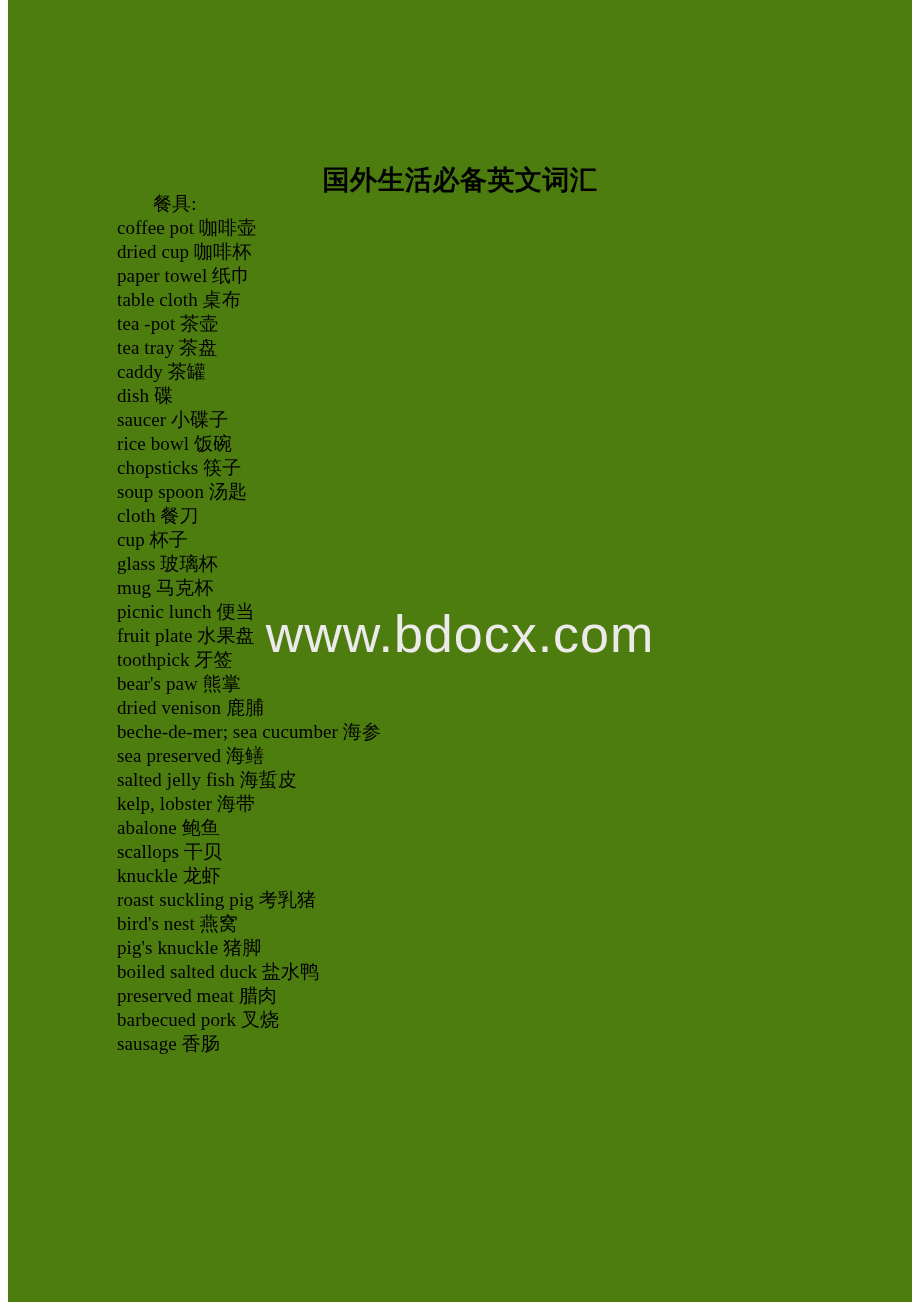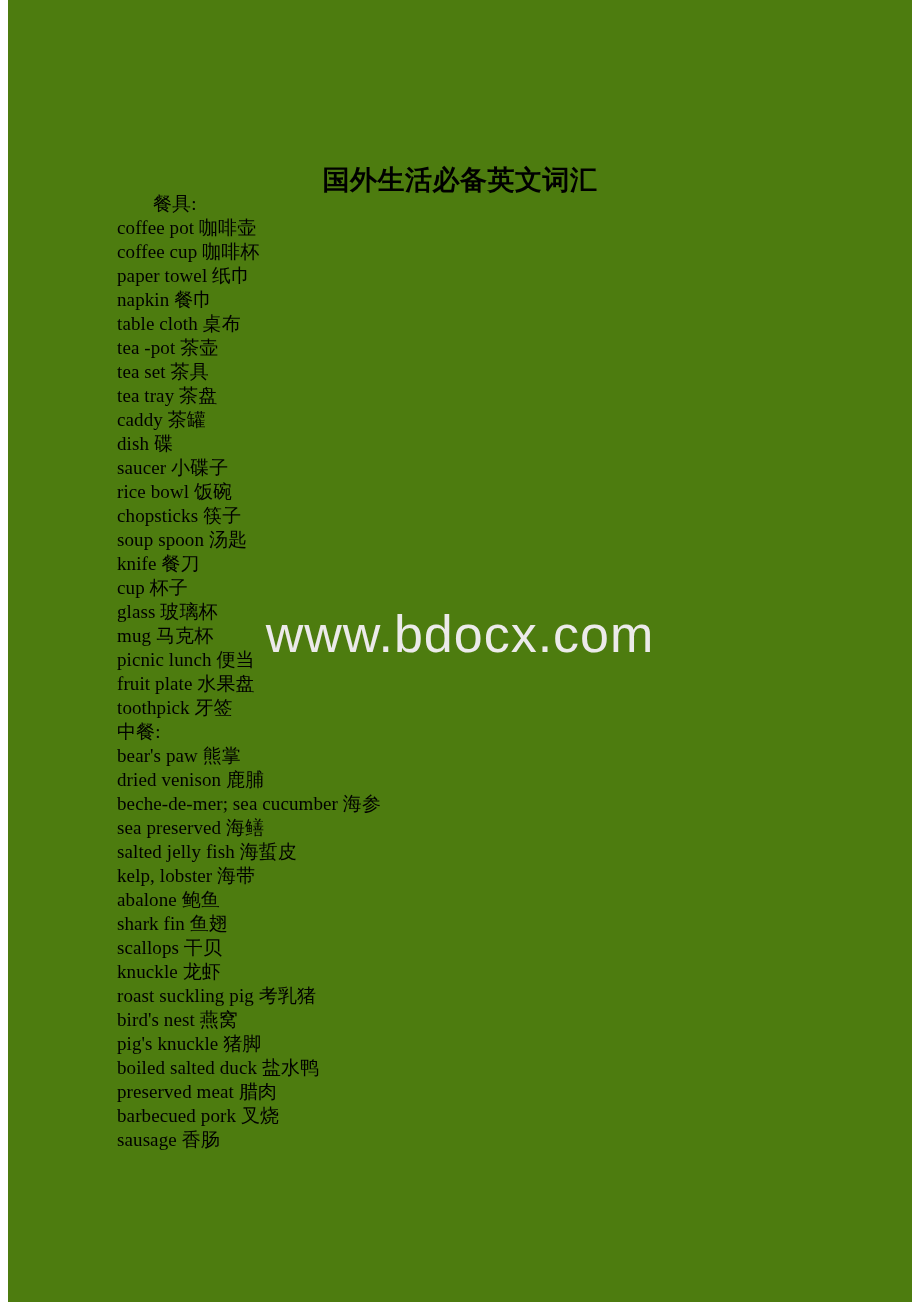--- a/index.html
+++ b/index.html
@@ -81,49 +81,45 @@
 
   <div class="watermark">www.bdocx.com</div>
 
   <div class="content">
 
     <h1 class="doc-title">国外生活必备英文词汇</h1>
 
     <div class="body-block">
         <div class="line indent section-head">餐具:</div>
         <div class="line">coffee pot 咖啡壶</div>
-        <div class="line">coffee cup 咖啡杯</div>
+        <div class="line">dried cup 咖啡杯</div>
         <div class="line">paper towel 纸巾</div>
-        <div class="line">napkin 餐巾</div>
         <div class="line">table cloth 桌布</div>
         <div class="line">tea -pot 茶壶</div>
-        <div class="line">tea set 茶具</div>
         <div class="line">tea tray 茶盘</div>
         <div class="line">caddy 茶罐</div>
         <div class="line">dish 碟</div>
         <div class="line">saucer 小碟子</div>
         <div class="line">rice bowl 饭碗</div>
         <div class="line">chopsticks 筷子</div>
         <div class="line">soup spoon 汤匙</div>
-        <div class="line">knife 餐刀</div>
+        <div class="line">cloth 餐刀</div>
         <div class="line">cup 杯子</div>
         <div class="line">glass 玻璃杯</div>
         <div class="line">mug 马克杯</div>
         <div class="line">picnic lunch 便当</div>
         <div class="line">fruit plate 水果盘</div>
         <div class="line">toothpick 牙签</div>
-        <div class="line section-head">中餐:</div>
         <div class="line">bear's paw 熊掌</div>
         <div class="line">dried venison 鹿脯</div>
         <div class="line">beche-de-mer; sea cucumber 海参</div>
         <div class="line">sea preserved 海鳝</div>
         <div class="line">salted jelly fish 海蜇皮</div>
         <div class="line">kelp, lobster 海带</div>
         <div class="line">abalone 鲍鱼</div>
-        <div class="line">shark fin 鱼翅</div>
         <div class="line">scallops 干贝</div>
         <div class="line">knuckle 龙虾</div>
         <div class="line">roast suckling pig 考乳猪</div>
         <div class="line">bird's nest 燕窝</div>
         <div class="line">pig's knuckle 猪脚</div>
         <div class="line">boiled salted duck 盐水鸭</div>
         <div class="line">preserved meat 腊肉</div>
         <div class="line">barbecued pork 叉烧</div>
         <div class="line">sausage 香肠</div>
       </div>

